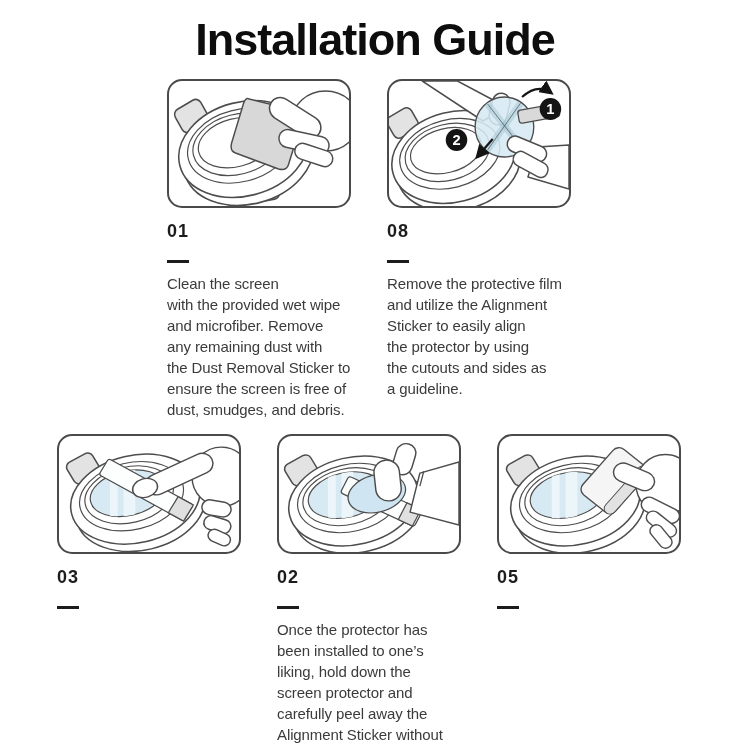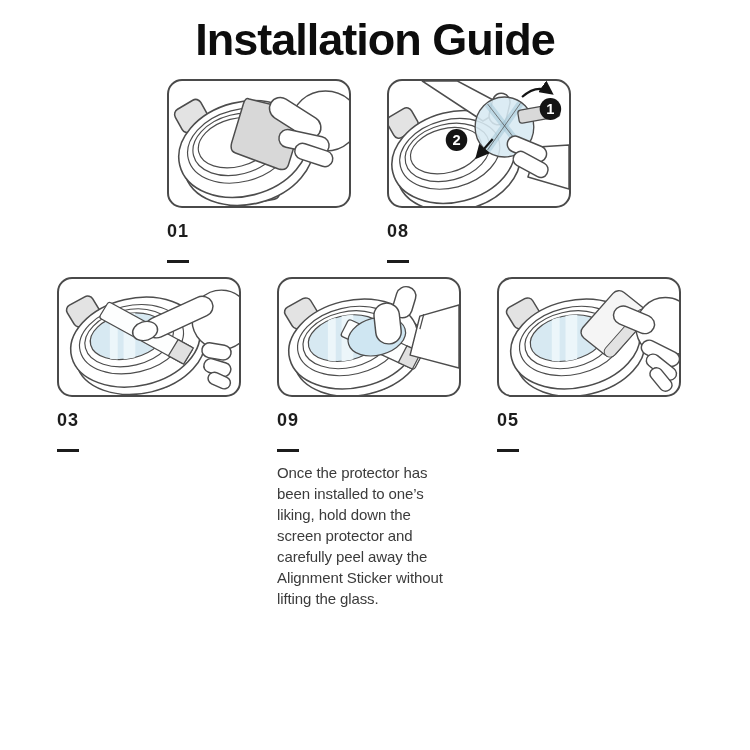--- a/index.html
+++ b/index.html
@@ -49,20 +49,27 @@
           <path d="M82,18 L132,30 Q138,32 136,40 L122,84 Q120,90 112,88 L68,72 Q62,70 64,62 L76,23 Q78,16 82,18 Z" fill="#d8d8d8" stroke="#4d4d4d" stroke-width="1.5" stroke-linejoin="round"></path>
           <g>
             <ellipse class="ol" cx="160" cy="40" rx="34" ry="30" stroke-width="1.5"></ellipse>
             <rect class="ol" x="100" y="26" width="58" height="22" rx="11" transform="rotate(32 129 37)" stroke-width="1.5"></rect>
             <rect class="ol" x="112" y="52" width="52" height="18" rx="9" transform="rotate(12 138 61)" stroke-width="1.5"></rect>
             <rect class="ol" x="128" y="66" width="40" height="16" rx="8" transform="rotate(18 148 74)" stroke-width="1.5"></rect>
           </g>
         </svg>
       </figure>
       <div class="step-num">01</div>
+      <p class="step-desc">Clean the screen
+with the provided wet wipe
+and microfiber. Remove
+any remaining dust with
+the Dust Removal Sticker to
+ensure the screen is free of
+dust, smudges, and debris.</p>
     </article>
 
     <article class="step">
       <figure class="fig" style="margin:0">
         <svg viewBox="0 0 184 125" preserveAspectRatio="none">
           <defs>
             <clipPath id="cp2">
                 <circle cx="118" cy="46" r="29"></circle>
               </clipPath>
             <marker id="ah2" viewBox="0 0 10 10" refX="8" refY="5" markerWidth="6.5" markerHeight="6.5" orient="auto">
@@ -105,20 +112,26 @@
             <text x="165" y="33" text-anchor="middle" font-size="15" font-weight="bold" fill="#ffffff">1</text>
           </g>
           <line x1="106" y1="58" x2="90" y2="76" stroke="#141414" stroke-width="2.2" marker-end="url(#ah2)"></line>
           <g>
             <circle cx="69" cy="59" r="11" fill="#141414"></circle>
             <text x="69" y="64" text-anchor="middle" font-size="15" font-weight="bold" fill="#ffffff">2</text>
           </g>
         </svg>
       </figure>
       <div class="step-num">08</div>
+      <p class="step-desc">Remove the protective film
+and utilize the Alignment
+Sticker to easily align
+the protector by using
+the cutouts and sides as
+a guideline.</p>
     </article>
 
   </section>
 
   <section class="row row2">
 
     <article class="step">
       <figure class="fig" style="margin:0">
         <svg viewBox="0 0 184 125" preserveAspectRatio="none">
           <defs>
@@ -187,21 +200,21 @@
           </g>
           <ellipse cx="100" cy="62" rx="30" ry="20" transform="rotate(-16 100 62)" fill="#cfe6f2" stroke="#4d4d4d" stroke-width="1.3"></ellipse>
           <g>
             <path class="ol" d="M184,28 L184,96 L134,82 L144,40 Z" stroke-width="1.5"></path>
             <rect class="ol" x="118" y="8" width="20" height="34" rx="10" transform="rotate(16 128 25)" stroke-width="1.5"></rect>
             <rect class="ol" x="98" y="26" width="26" height="44" rx="13" transform="rotate(-6 111 48)" stroke-width="1.5"></rect>
             <line x1="148" y1="38" x2="144" y2="54" stroke="#4d4d4d" stroke-width="1.3"></line>
           </g>
         </svg>
       </figure>
-      <div class="step-num">09</div>
+      <div class="step-num">02</div>
       <p class="step-desc">Once the protector has
 been installed to one’s
 liking, hold down the
 screen protector and
 carefully peel away the
 Alignment Sticker without
 lifting the glass.</p>
     </article>
 
     <article class="step">

